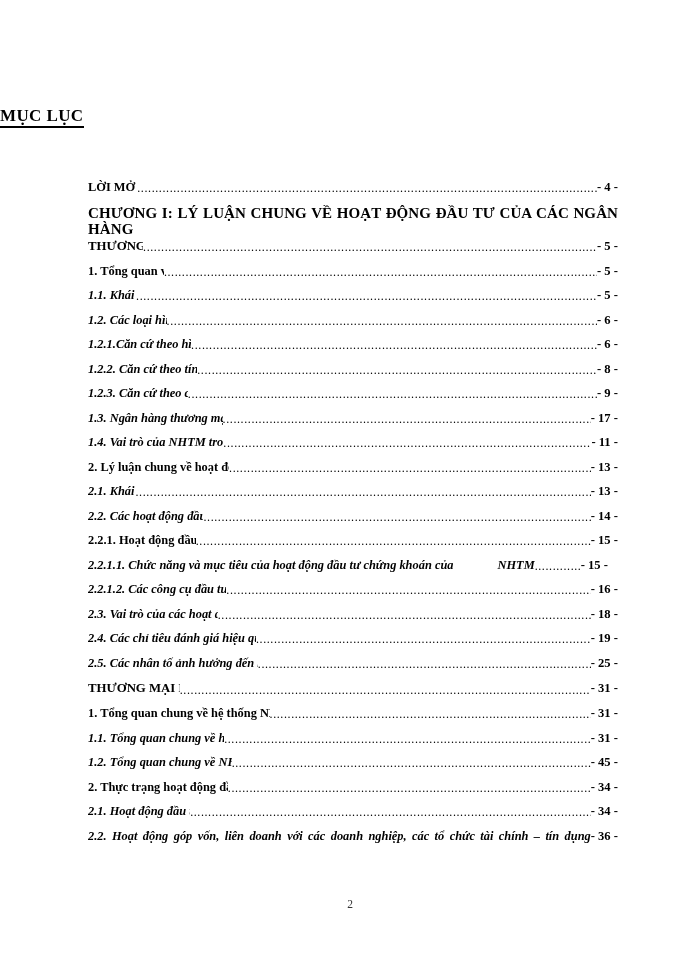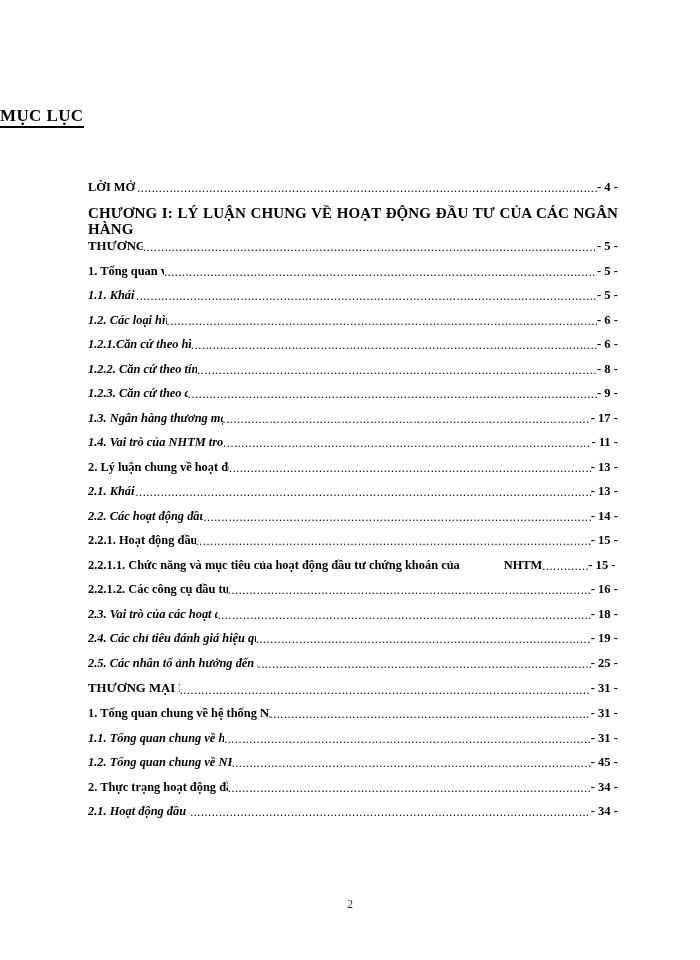--- a/index.html
+++ b/index.html
@@ -84,20 +84,21 @@
   .lvl-sub .e-text {
     font-weight: bold;
     font-style: italic;
   }
   .lvl-subsub .e-text {
     font-weight: bold;
     font-style: normal;
   }
   .lvl-subsubi .e-text {
     font-weight: bold;
+    font-style: italic;
   }
   
   .toc-entry.block {
     display: block;
     white-space: normal;
     margin-bottom: 9.5px;
   }
   .toc-entry.block .head-line {
     display: block;
     text-align: justify;
@@ -281,17 +282,21 @@
       <div class="toc-entry lvl-main">
         <span class="e-text">2. Thực trạng hoạt động đầu tư trong các NHTMNN</span>
         <span class="leader"></span>
         <span class="e-page">- 34 -</span>
       </div>
       <div class="toc-entry lvl-sub">
         <span class="e-text">2.1. Hoạt động đầu tư chứng khoán</span>
         <span class="leader"></span>
         <span class="e-page">- 34 -</span>
       </div>
+      <div class="toc-entry lvl-sub full">
+        <span class="e-text">2.2. Hoạt động góp vốn, liên doanh với các doanh nghiệp, các tổ chức tài chính – tín dụng</span>
+        <span class="e-page">- 36 -</span>
+      </div>
     </div>
 
   <div class="footer-page">2</div>
 
 </div>
 
 </body></html>

